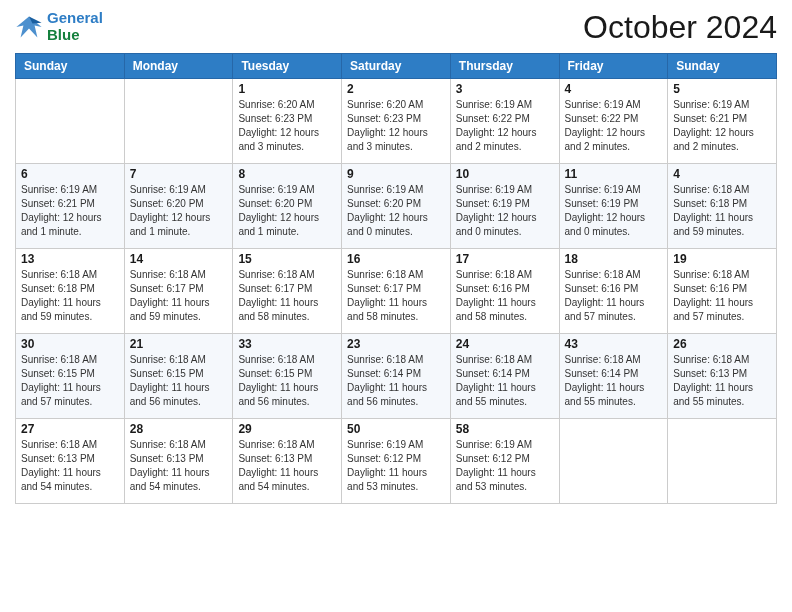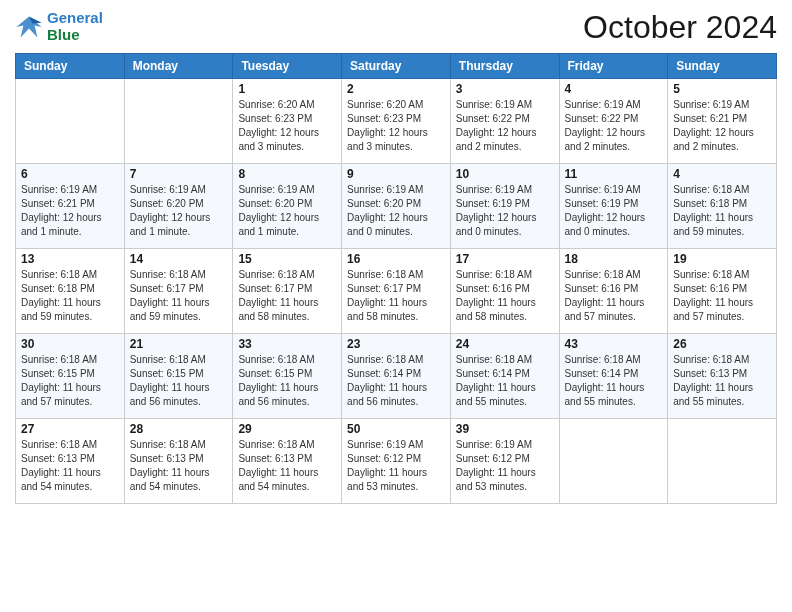--- a/index.html
+++ b/index.html
@@ -304,21 +304,21 @@
 Sunset: 6:13 PM
 Daylight: 11 hours and 54 minutes.</div>
           </td>
           <td>
             <span class="day-num">50</span>
             <div class="day-info" style="white-space: pre-line;">Sunrise: 6:19 AM
 Sunset: 6:12 PM
 Daylight: 11 hours and 53 minutes.</div>
           </td>
           <td>
-            <span class="day-num">39</span>
+            <span class="day-num">58</span>
             <div class="day-info" style="white-space: pre-line;">Sunrise: 6:19 AM
 Sunset: 6:12 PM
 Daylight: 11 hours and 53 minutes.</div>
           </td>
           <td class="empty-cell"></td>
           <td class="empty-cell"></td>
         </tr>
       </tbody>
   </table>
 </div>

